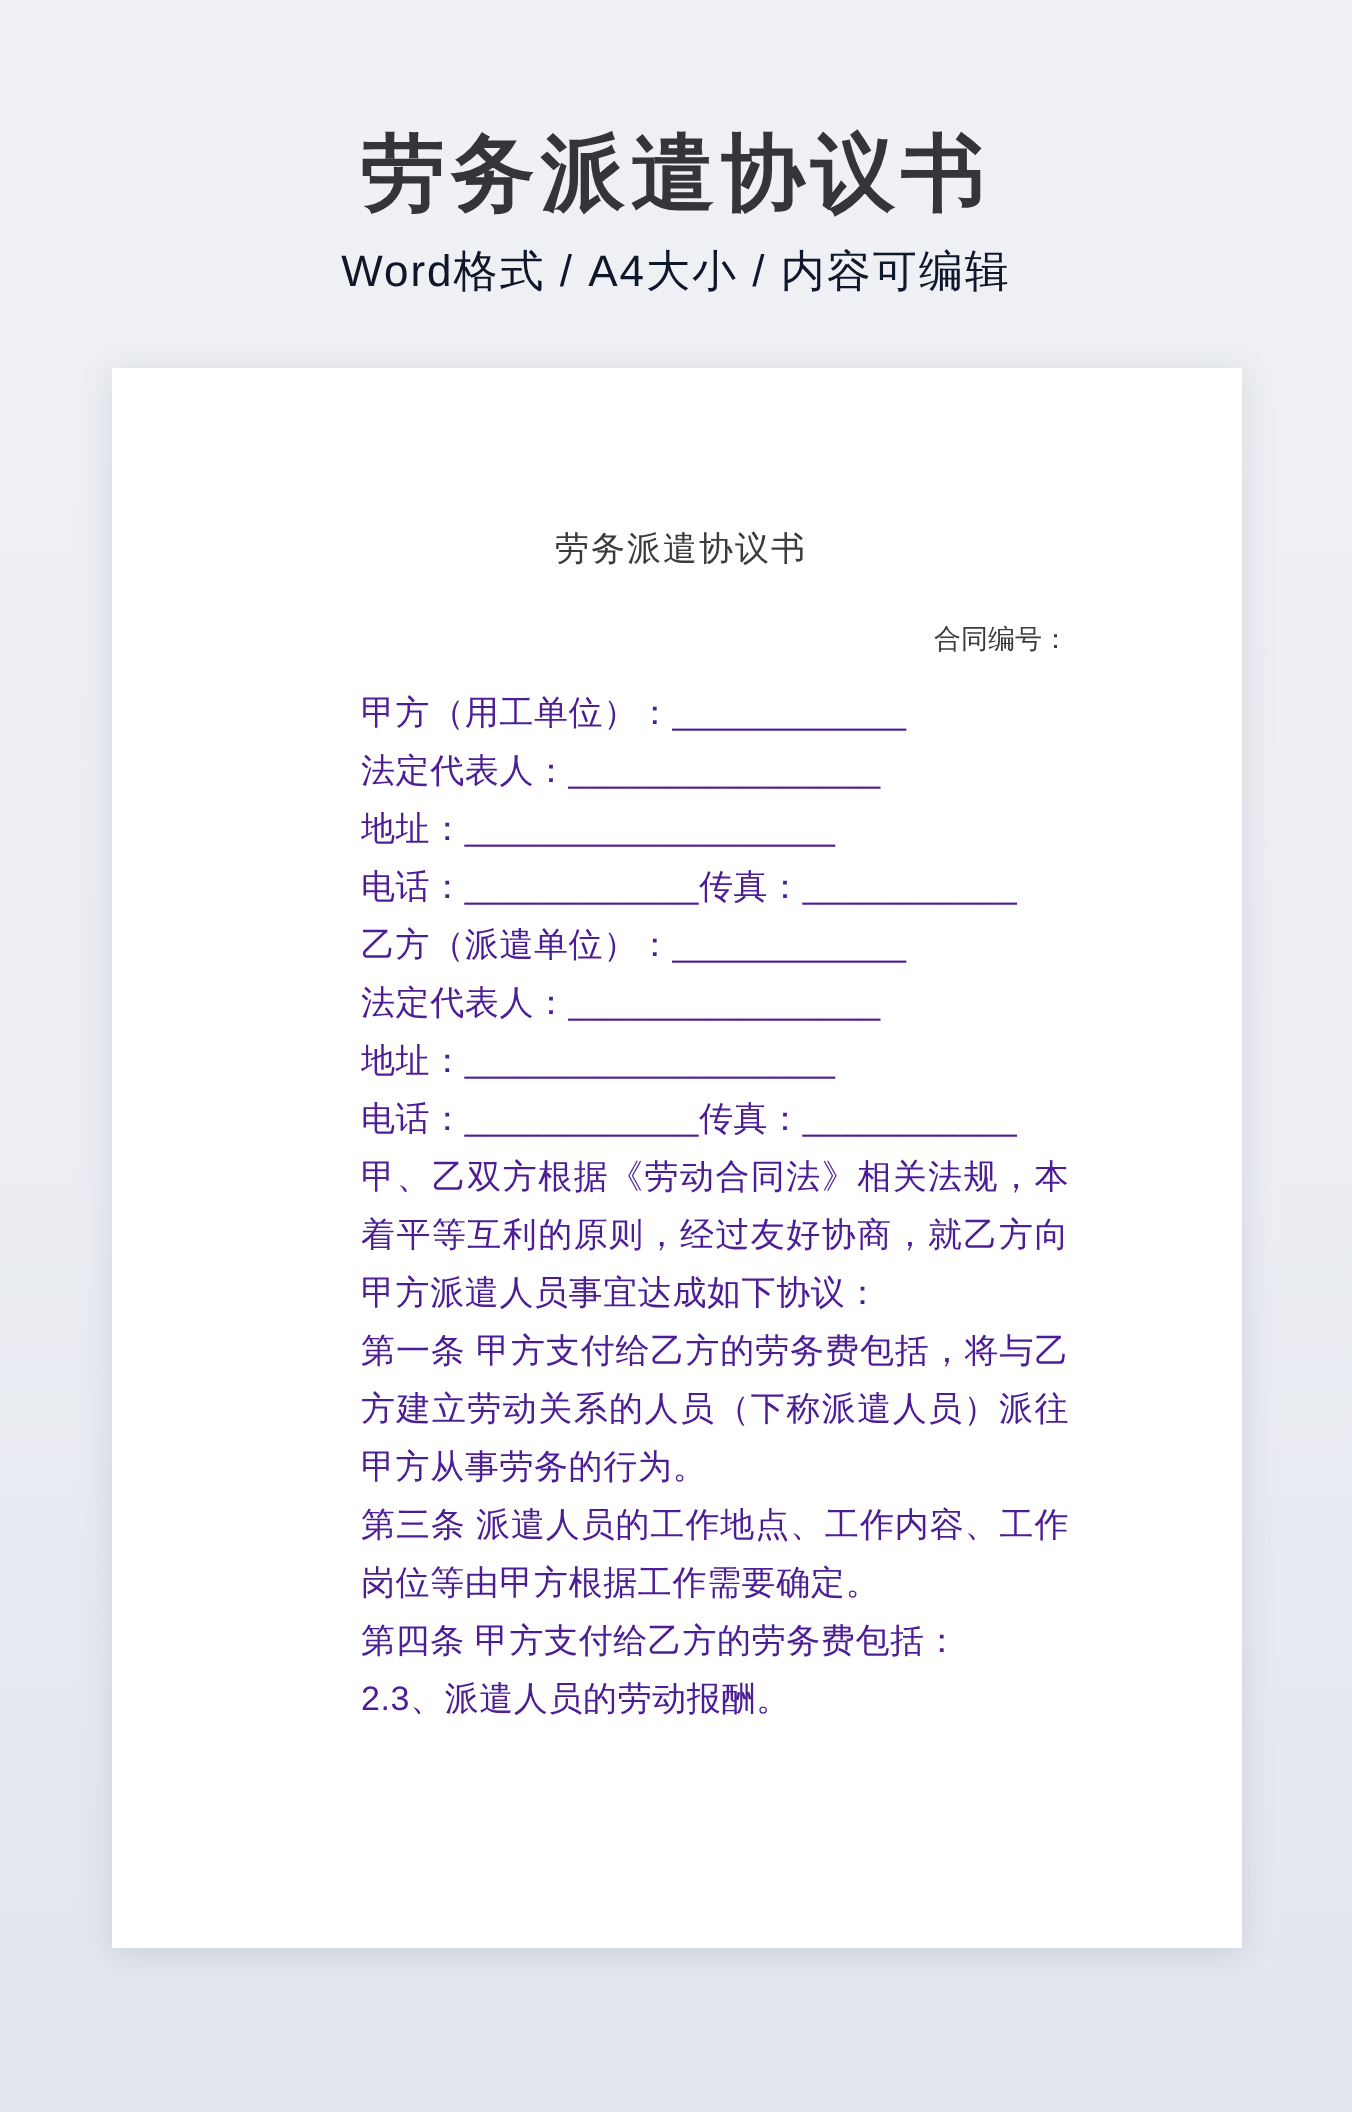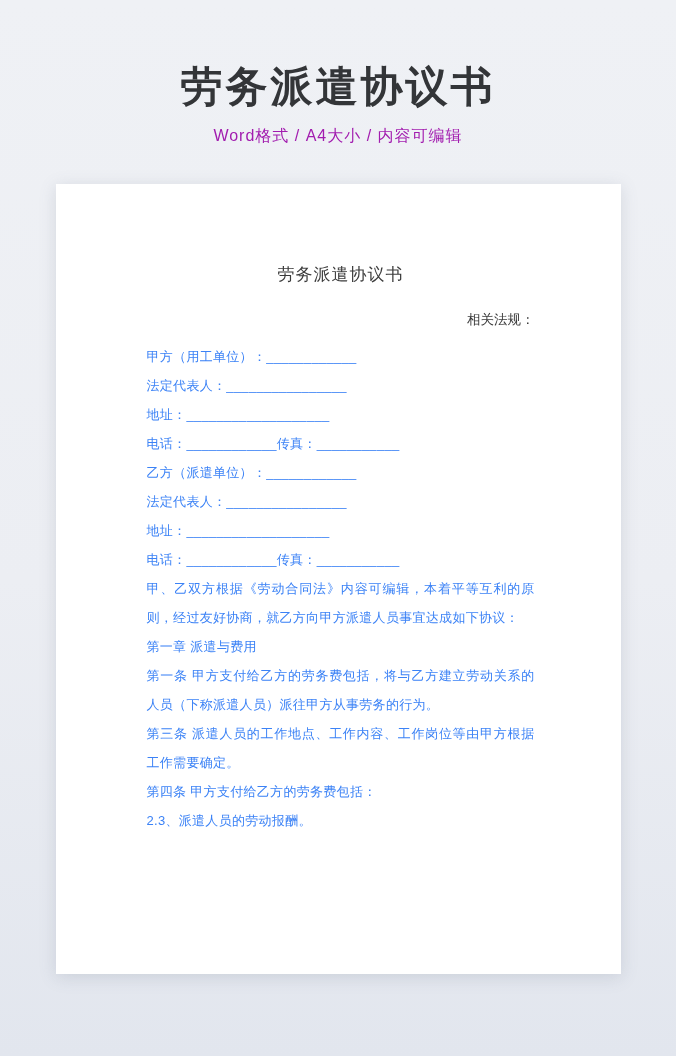--- a/index.html
+++ b/index.html
@@ -17,24 +17,24 @@
   }
   .banner-title {
     font-size: 42px;
     line-height: 50px;
     font-weight: 800;
     color: #333538;
     letter-spacing: 3px;
   }
   .banner-subtitle {
     margin-top: 9px;
-    font-size: 16px;
+    font-size: 22px;
     line-height: 30px;
     font-weight: 400;
-    color: #a21caf;
+    color: #0f172a;
     letter-spacing: 1px;
   }
   .paper {
     width: 565px;
     height: 790px;
     margin: 33px auto 0;
     background: #ffffff;
     box-shadow: 0 3px 16px rgba(90, 100, 120, 0.18);
     padding: 0 86px 0 91px;
     overflow: hidden;
@@ -51,47 +51,47 @@
     margin-top: 24px;
     text-align: right;
     font-size: 13.5px;
     line-height: 20px;
     color: #3b3b3b;
   }
   .doc-body {
     margin-top: 12px;
   }
   .doc-line {
-    font-size: 13px;
+    font-size: 17px;
     line-height: 29px;
-    color: #3b82f6;
+    color: #4c1d95;
     text-align: justify;
     letter-spacing: 0.3px;
+    margin-left: 34px;
   }
 </style>
 </head>
 <body>
 
 <div class="banner">
   <div class="banner-title">劳务派遣协议书</div>
   <div class="banner-subtitle">Word格式 / A4大小 / 内容可编辑</div>
 </div>
 
 <div class="paper">
   <div class="doc-title">劳务派遣协议书</div>
-  <div class="contract-no">相关法规：</div>
+  <div class="contract-no">合同编号：</div>
   <div class="doc-body">
     <p class="doc-line">甲方（用工单位）：____________</p>
     <p class="doc-line">法定代表人：________________</p>
     <p class="doc-line">地址：___________________</p>
     <p class="doc-line">电话：____________传真：___________</p>
     <p class="doc-line">乙方（派遣单位）：____________</p>
     <p class="doc-line">法定代表人：________________</p>
     <p class="doc-line">地址：___________________</p>
     <p class="doc-line">电话：____________传真：___________</p>
-    <p class="doc-line">甲、乙双方根据《劳动合同法》内容可编辑，本着平等互利的原则，经过友好协商，就乙方向甲方派遣人员事宜达成如下协议：</p>
-    <p class="doc-line">第一章  派遣与费用</p>
+    <p class="doc-line">甲、乙双方根据《劳动合同法》相关法规，本着平等互利的原则，经过友好协商，就乙方向甲方派遣人员事宜达成如下协议：</p>
     <p class="doc-line">第一条  甲方支付给乙方的劳务费包括，将与乙方建立劳动关系的人员（下称派遣人员）派往甲方从事劳务的行为。</p>
     <p class="doc-line">第三条  派遣人员的工作地点、工作内容、工作岗位等由甲方根据工作需要确定。</p>
     <p class="doc-line">第四条  甲方支付给乙方的劳务费包括：</p>
     <p class="doc-line">2.3、派遣人员的劳动报酬。</p>
   </div>
 </div>
 
 </body></html>

